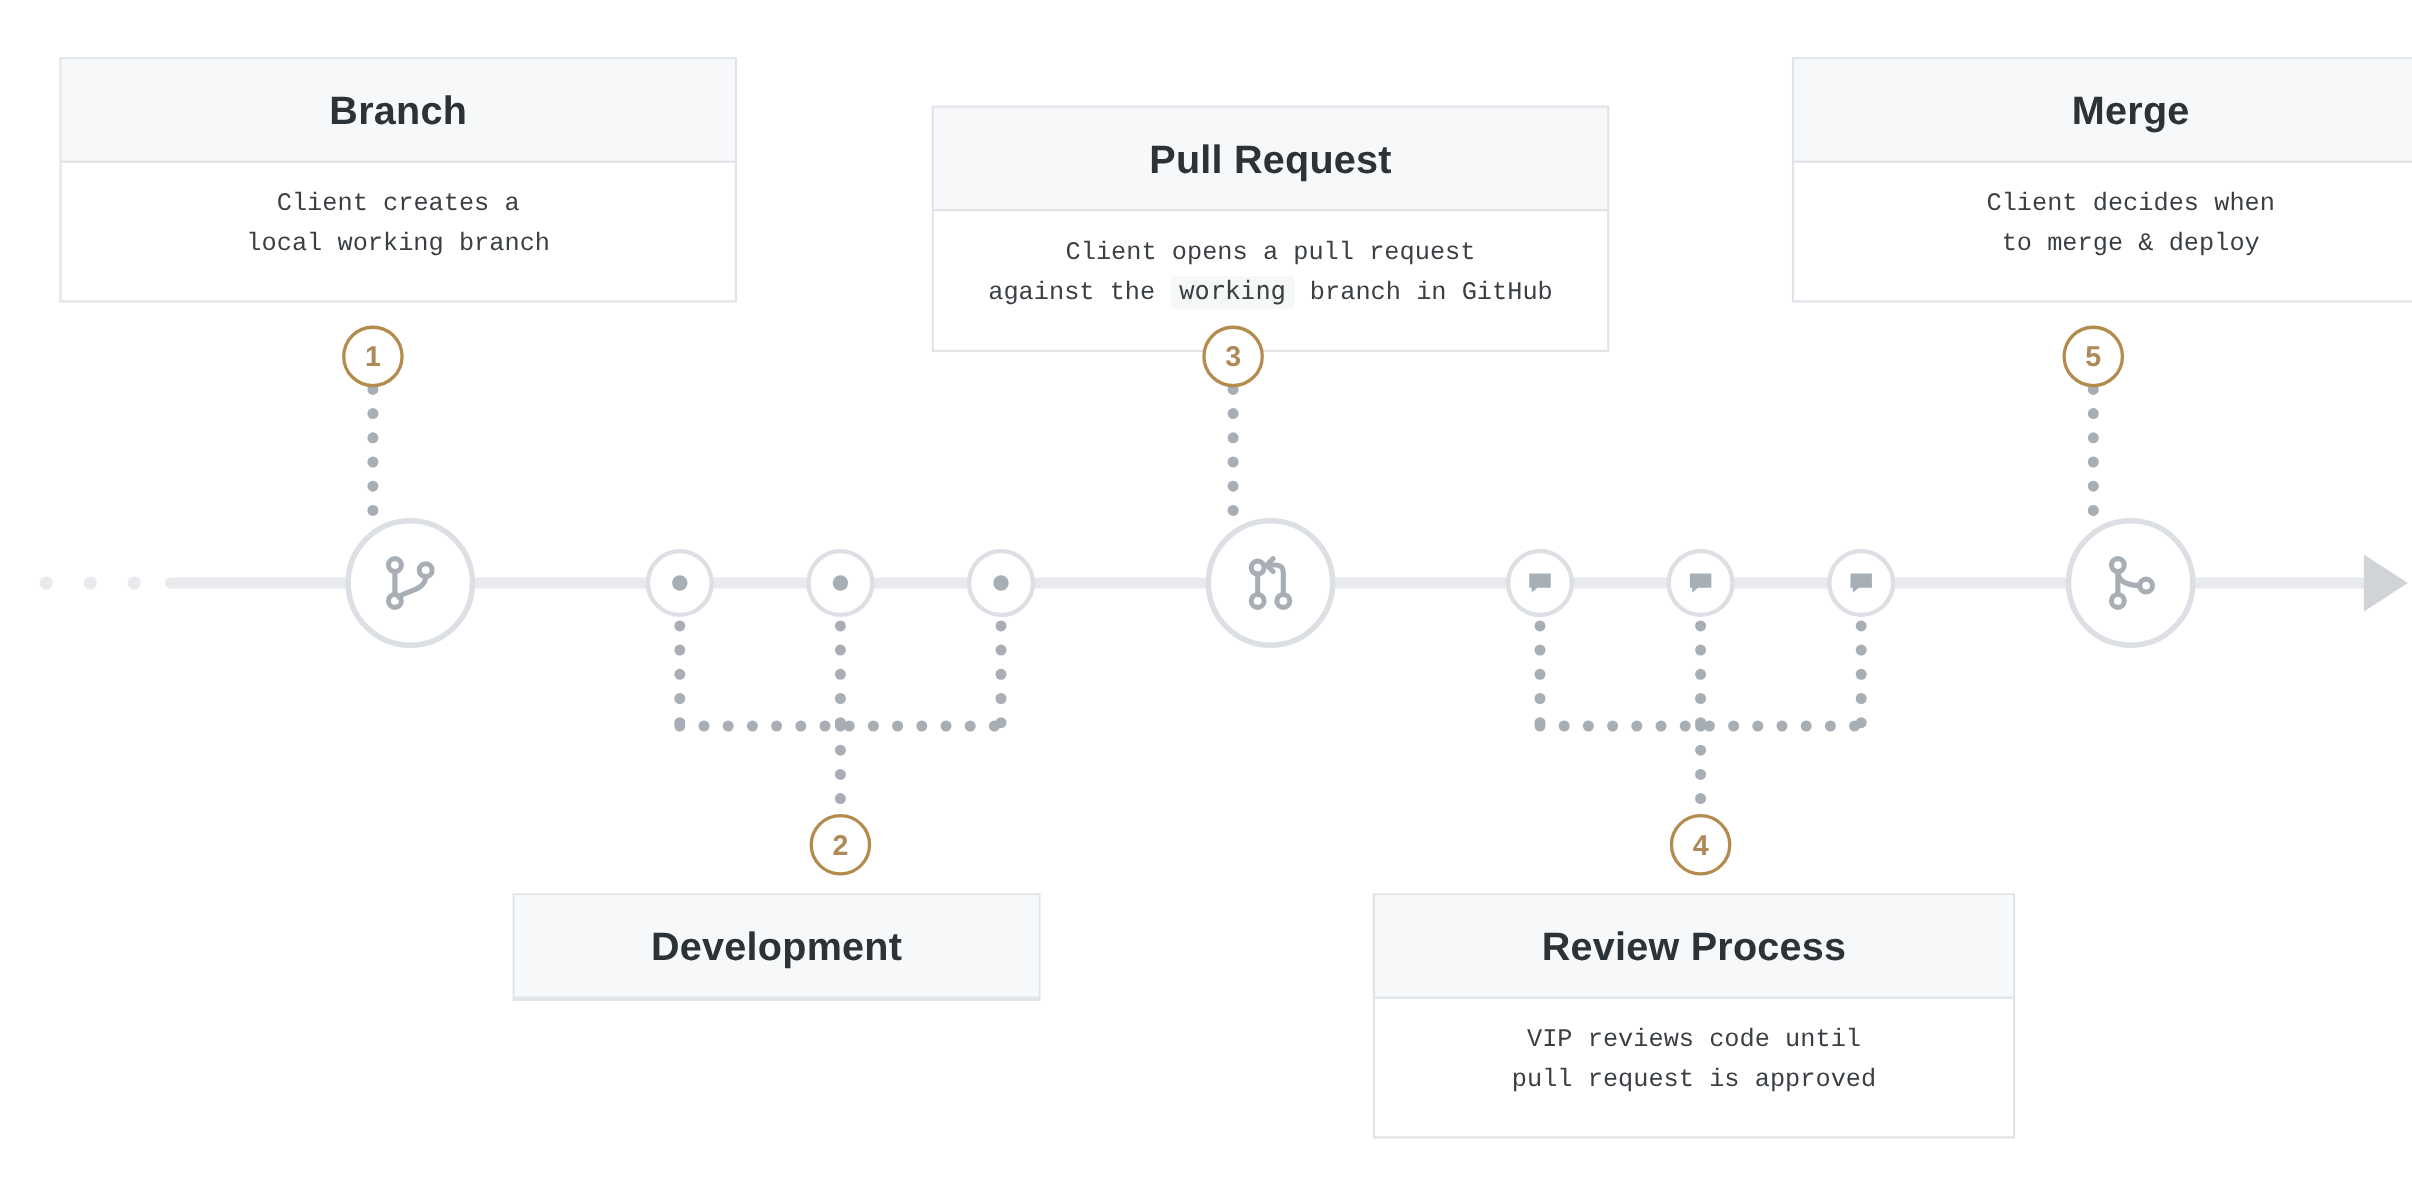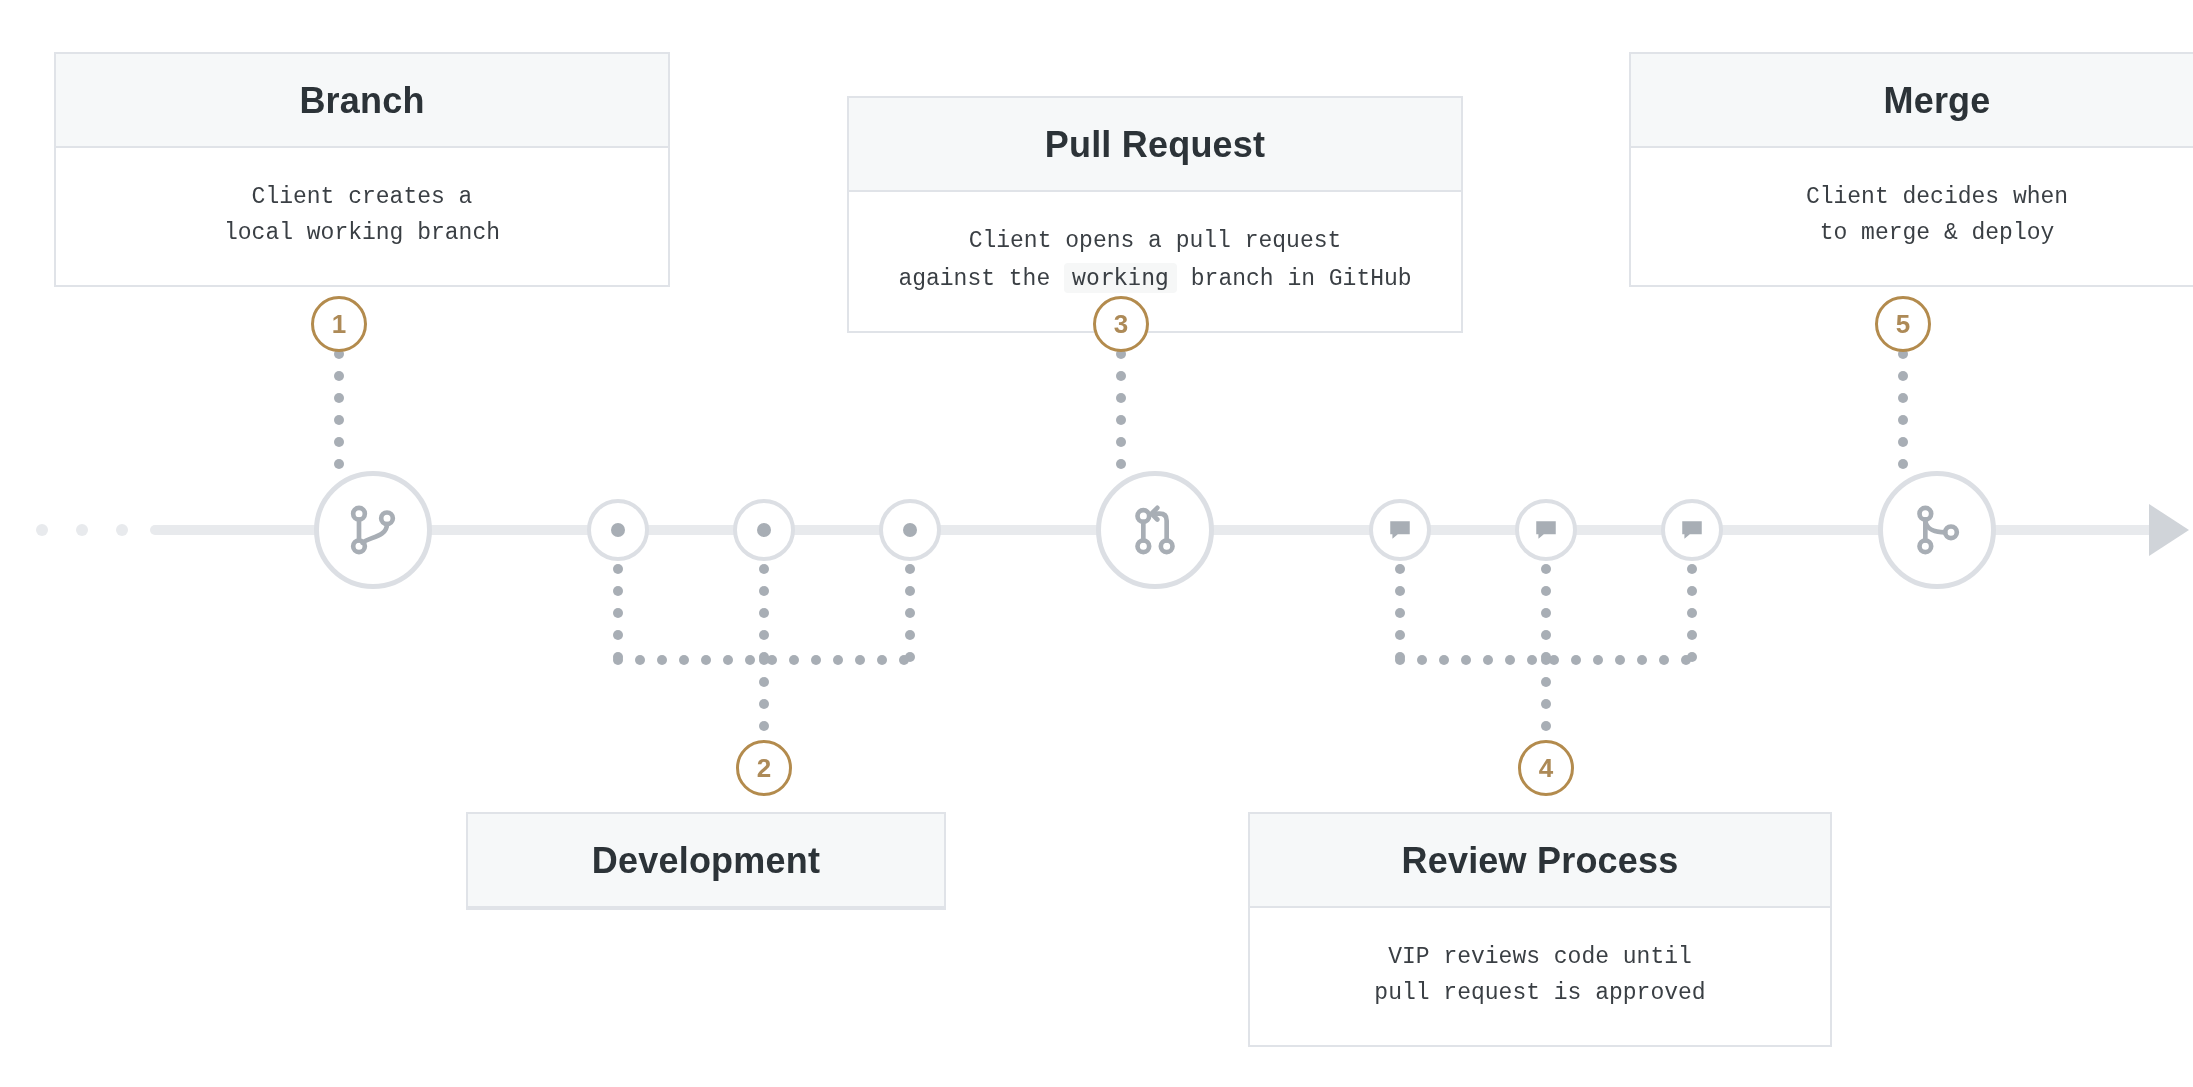--- a/index.html
+++ b/index.html
@@ -136,21 +136,21 @@
     font-weight: 800;
     font-size: 36px;
     padding: 26px 10px 24px;
     letter-spacing: 0.2px;
   }
   .card-body {
     text-align: center;
     font-family: Menlo, Consolas, "Courier New", monospace;
     font-size: 23px;
     color: #3a3f44;
-    padding: 32px 20px 34px;
+    padding: 20px 20px 34px;
     line-height: 1.55;
   }
   .card-body code {
     background: var(--code-bg);
     padding: 1px 8px 3px;
     border-radius: 4px;
   }
 
   
   svg.connectors {

